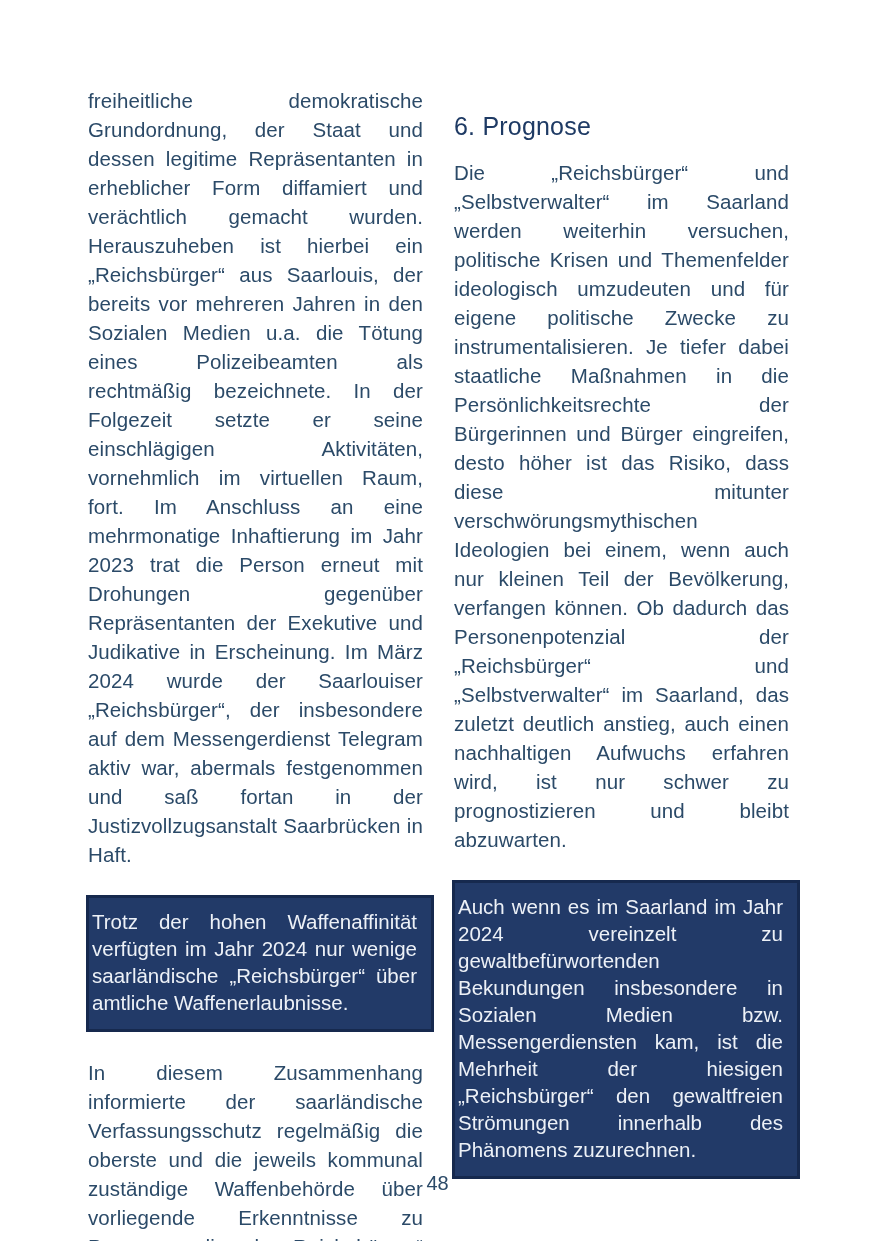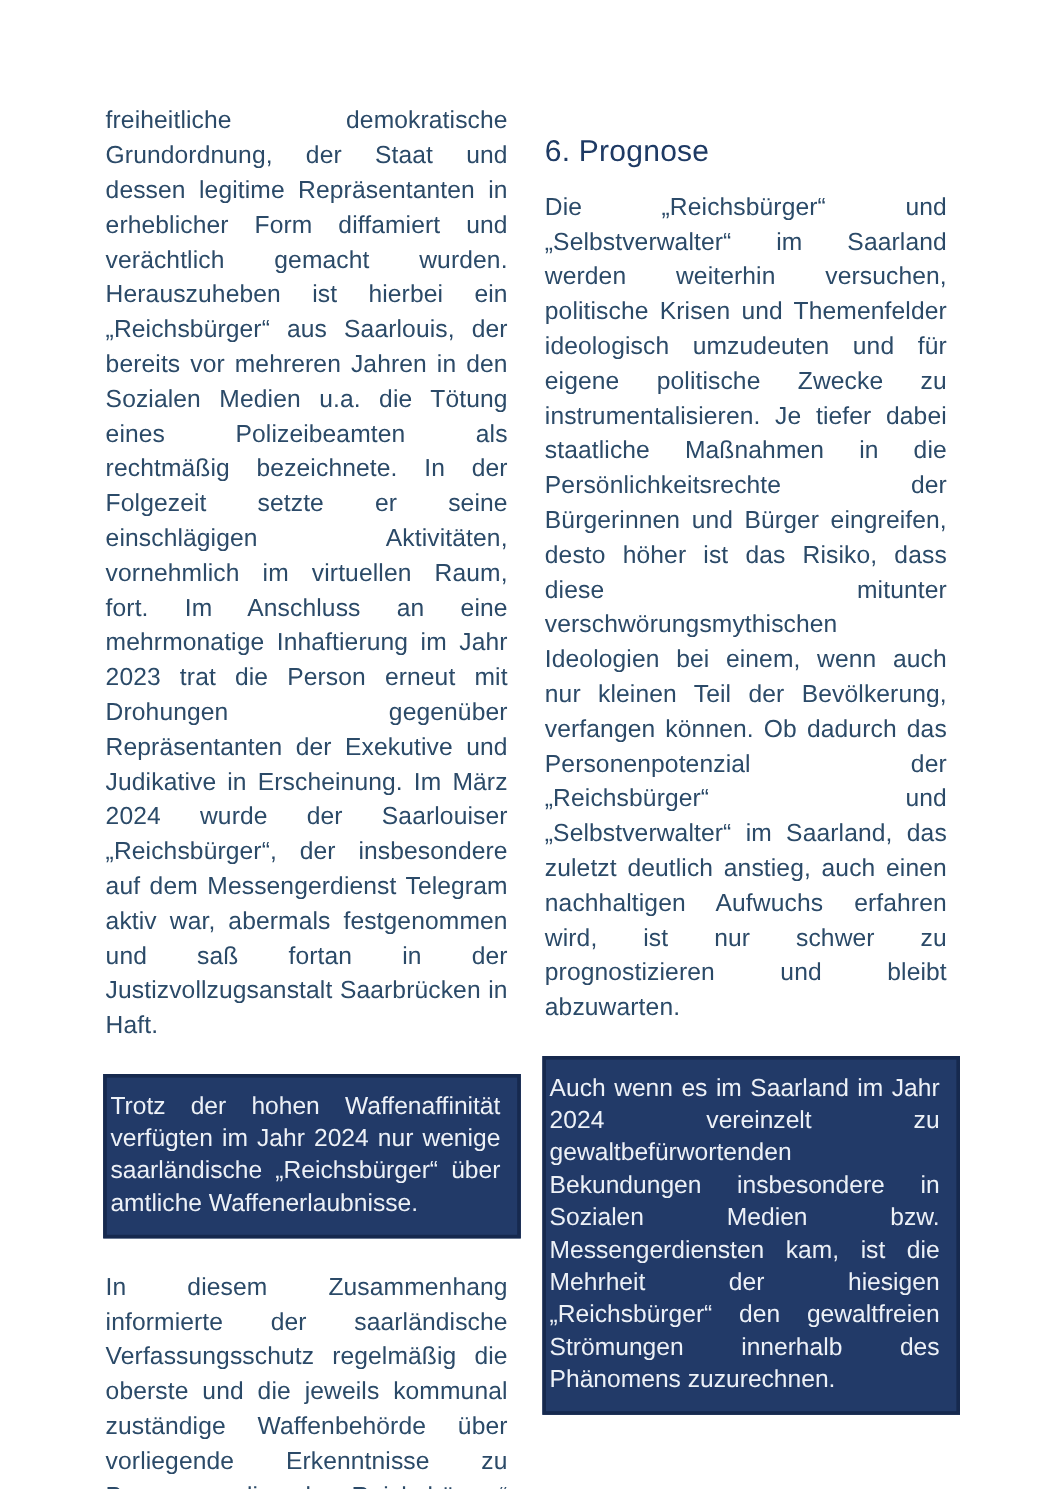--- a/index.html
+++ b/index.html
@@ -98,13 +98,14 @@
 
       <p class="body-text">Die „Reichsbürger“ und „Selbstverwalter“ im Saarland werden weiterhin versuchen, politische Krisen und Themenfelder ideologisch umzudeuten und für eigene politische Zwecke zu instrumentalisieren. Je tiefer dabei staatliche Maßnahmen in die Persönlichkeitsrechte der Bürgerinnen und Bürger eingreifen, desto höher ist das Risiko, dass diese mitunter verschwörungsmythischen Ideologien bei einem, wenn auch nur kleinen Teil der Bevölkerung, verfangen können. Ob dadurch das Personenpotenzial der „Reichsbürger“ und „Selbstverwalter“ im Saarland, das zuletzt deutlich anstieg, auch einen nachhaltigen Aufwuchs erfahren wird, ist nur schwer zu prognostizieren und bleibt abzuwarten.</p>
 
       <div class="callout">
         <p>Auch wenn es im Saarland im Jahr 2024 vereinzelt zu gewaltbefürwortenden Bekundungen insbesondere in Sozialen Medien bzw. Messengerdiensten kam, ist die Mehrheit der hiesigen „Reichsbürger“ den gewaltfreien Strömungen innerhalb des Phänomens zuzurechnen.</p>
       </div>
     </div>
 
   </div>
 
+  <div class="page-number">48</div>
 </div>
 
 </body></html>

